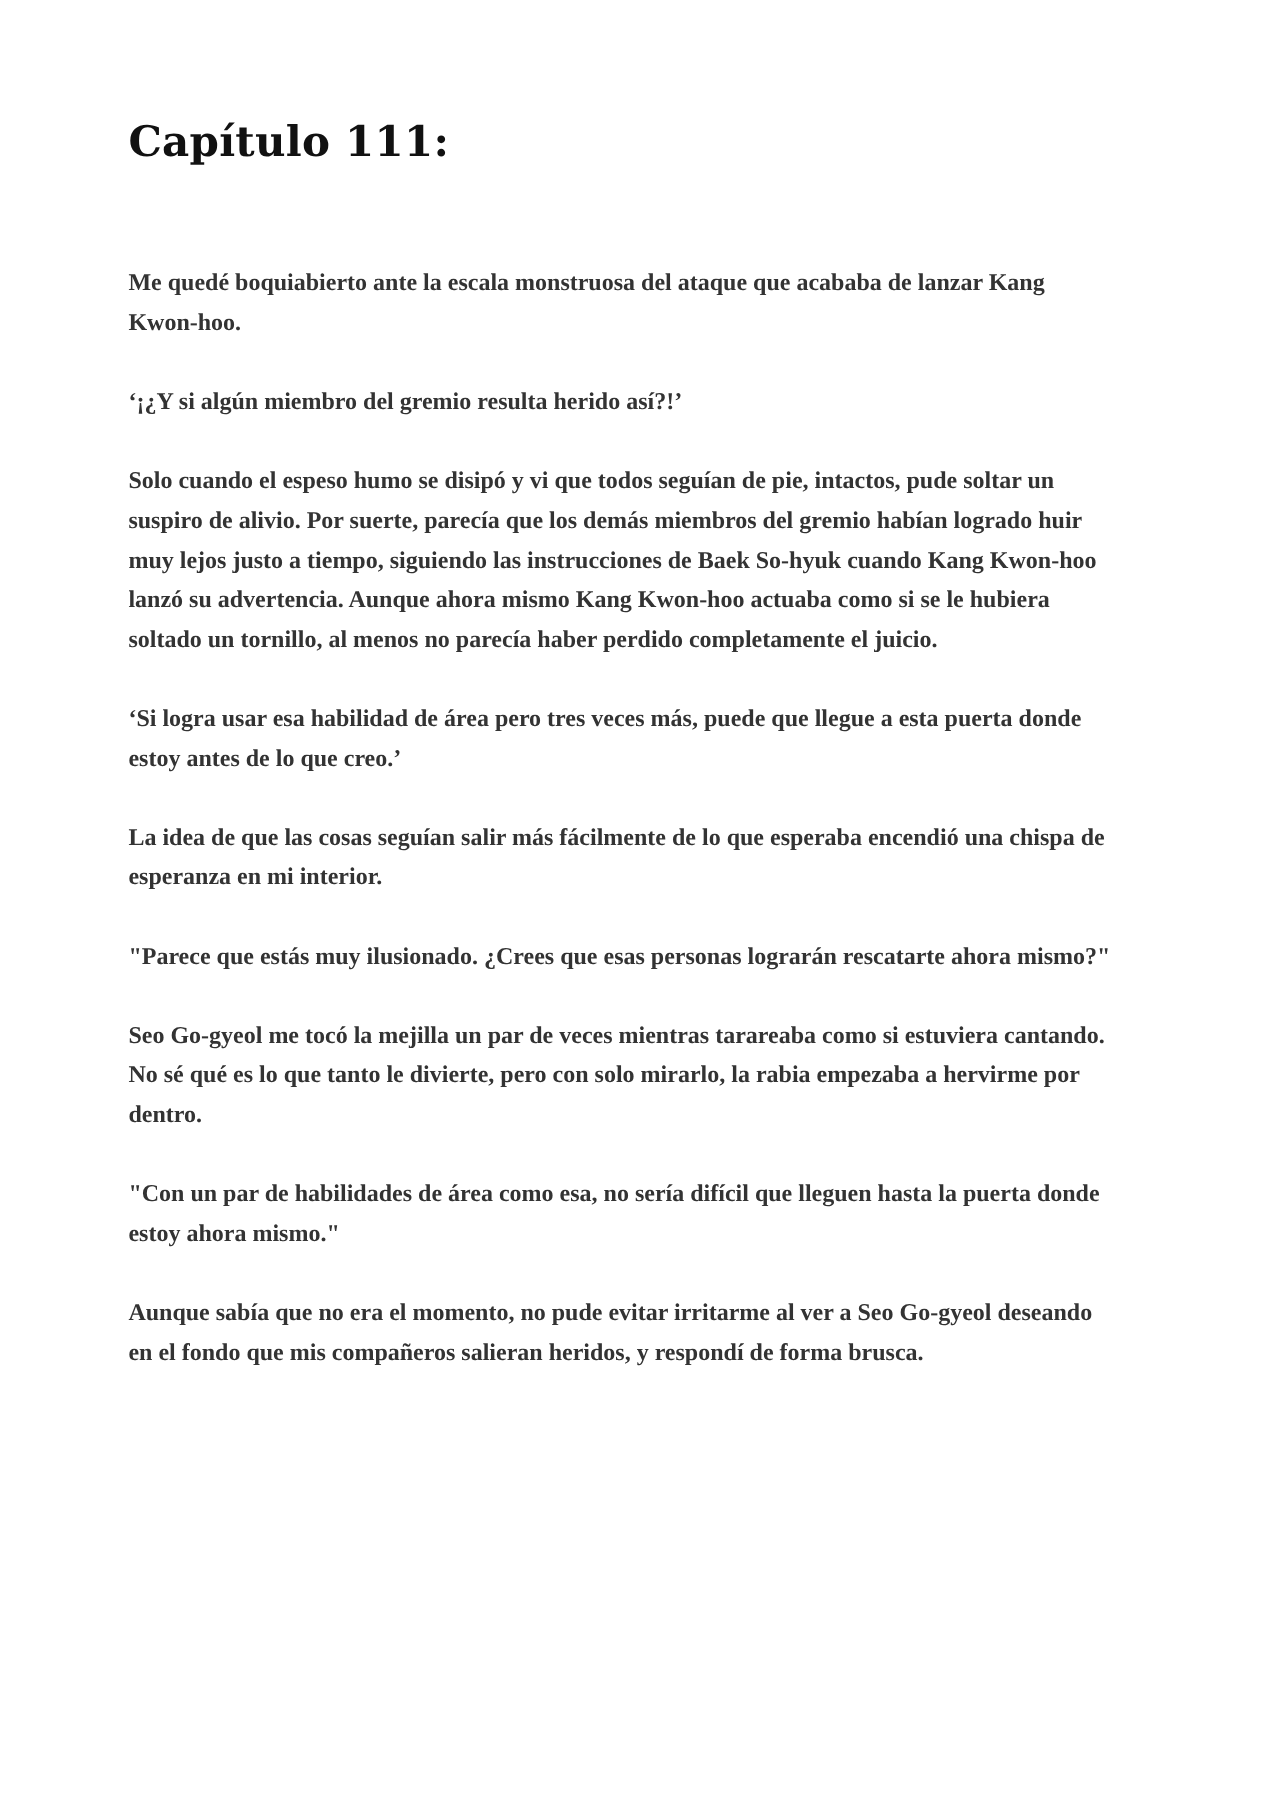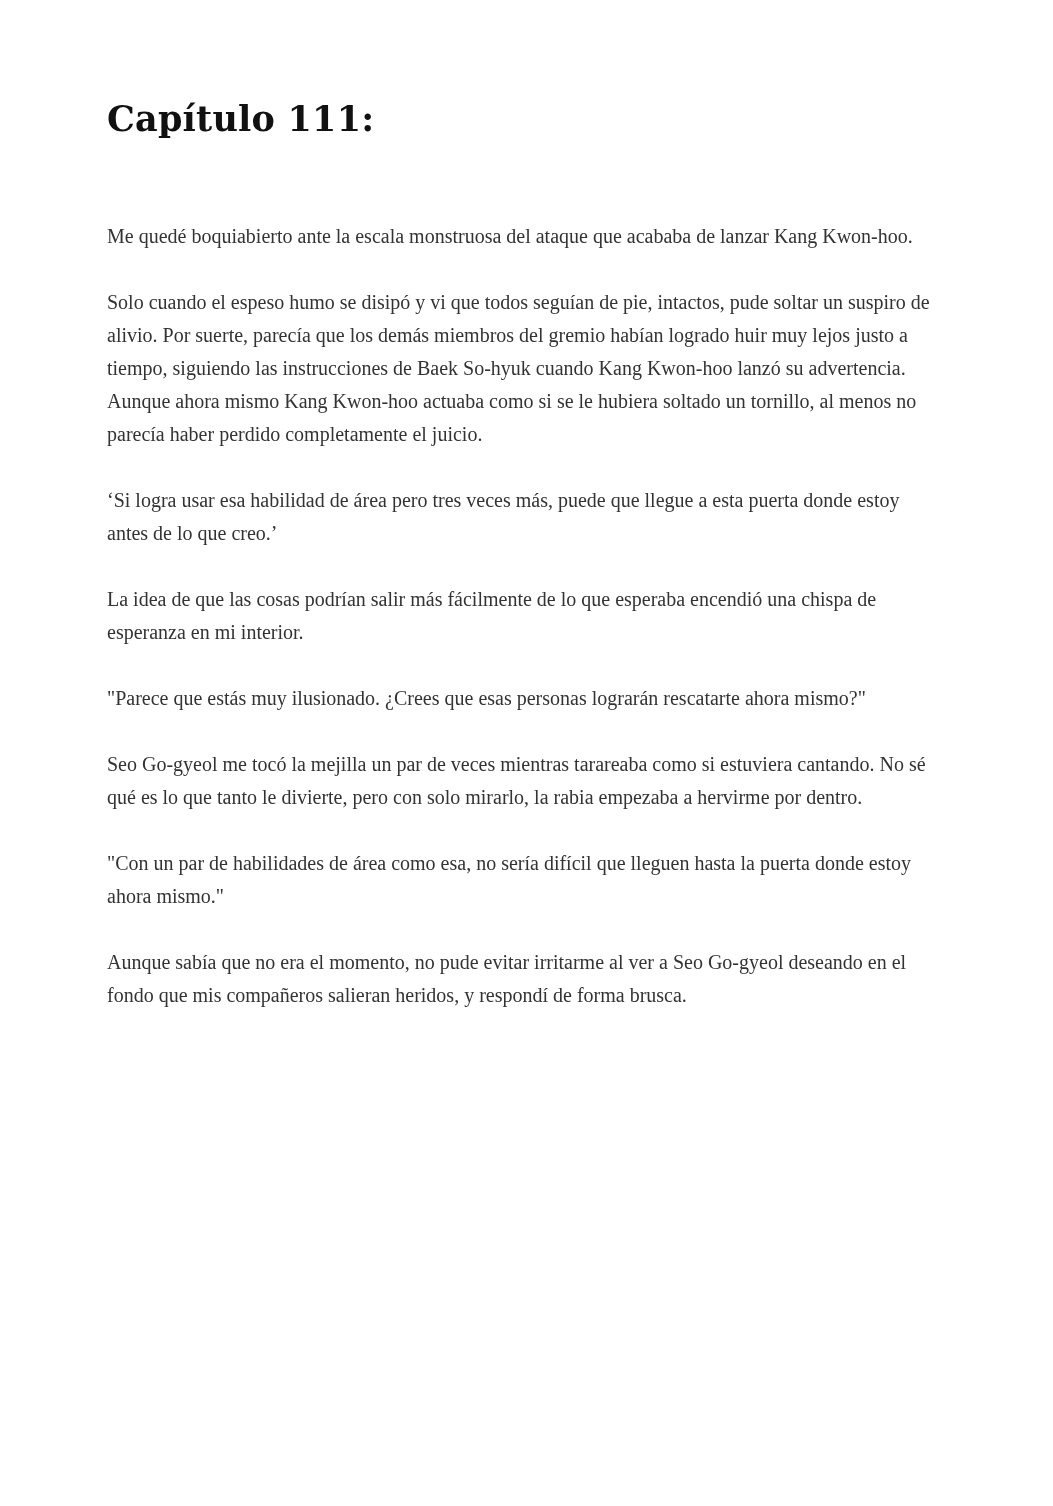--- a/index.html
+++ b/index.html
@@ -28,31 +28,33 @@
     color: #111111;
     margin: 0 0 80px 0;
     letter-spacing: 0.2px;
   }
   .content p {
     font-size: 20px;
     line-height: 33px;
     color: #333333;
     margin: 0 0 33px 0;
     text-align: left;
+    font-weight: bold;
   }
 </style>
 </head>
 <body>
 
 <div class="page">
   <h1 class="chapter-title">Capítulo 111:</h1>
 
   <div class="content">
     <p>Me quedé boquiabierto ante la escala monstruosa del ataque que acababa de lanzar Kang Kwon-hoo.</p>
+    <p>‘¡¿Y si algún miembro del gremio resulta herido así?!’</p>
     <p>Solo cuando el espeso humo se disipó y vi que todos seguían de pie, intactos, pude soltar un suspiro de alivio. Por suerte, parecía que los demás miembros del gremio habían logrado huir muy lejos justo a tiempo, siguiendo las instrucciones de Baek So-hyuk cuando Kang Kwon-hoo lanzó su advertencia. Aunque ahora mismo Kang Kwon-hoo actuaba como si se le hubiera soltado un tornillo, al menos no parecía haber perdido completamente el juicio.</p>
     <p>‘Si logra usar esa habilidad de área pero tres veces más, puede que llegue a esta puerta donde estoy antes de lo que creo.’</p>
-    <p>La idea de que las cosas podrían salir más fácilmente de lo que esperaba encendió una chispa de esperanza en mi interior.</p>
+    <p>La idea de que las cosas seguían salir más fácilmente de lo que esperaba encendió una chispa de esperanza en mi interior.</p>
     <p>"Parece que estás muy ilusionado. ¿Crees que esas personas lograrán rescatarte ahora mismo?"</p>
     <p>Seo Go-gyeol me tocó la mejilla un par de veces mientras tarareaba como si estuviera cantando. No sé qué es lo que tanto le divierte, pero con solo mirarlo, la rabia empezaba a hervirme por dentro.</p>
     <p>"Con un par de habilidades de área como esa, no sería difícil que lleguen hasta la puerta donde estoy ahora mismo."</p>
     <p>Aunque sabía que no era el momento, no pude evitar irritarme al ver a Seo Go-gyeol deseando en el fondo que mis compañeros salieran heridos, y respondí de forma brusca.</p>
   </div>
 </div>
 
 </body></html>

